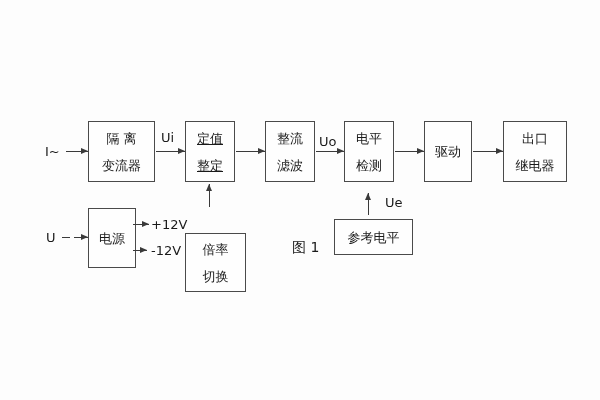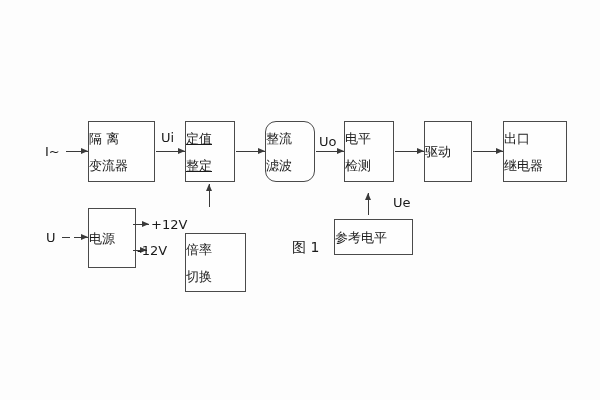--- a/index.html
+++ b/index.html
@@ -19,21 +19,21 @@
     overflow:hidden;
     color:var(--text);
   }
   .box{
     position:absolute;
     box-sizing:border-box;
     border:1px solid #4a4a4a;
     background:#fefefe;
     display:flex;
     flex-direction:column;
-    align-items:flex-start;
+    align-items:center;
     justify-content:center;
     font-size:13px;
     color:var(--text);
   }
   .box span{
     display:block;
     line-height:27px;
     white-space:nowrap;
   }
   .box.single span{line-height:15px;}
@@ -86,21 +86,21 @@
   <div class="box" style="left:88px;top:121px;width:67px;height:61px;">
     <span>隔 离</span>
     <span>变流器</span>
   </div>
 
   <div class="box" style="left:185px;top:121px;width:50px;height:61px;text-decoration:underline;">
     <span>定值</span>
     <span>整定</span>
   </div>
 
-  <div class="box" style="left:265px;top:121px;width:50px;height:61px;border-radius:11px;">
+  <div class="box" style="left:265px;top:121px;width:50px;height:61px;">
     <span>整流</span>
     <span>滤波</span>
   </div>
 
   <div class="box" style="left:344px;top:121px;width:50px;height:61px;">
     <span>电平</span>
     <span>检测</span>
   </div>
 
   <div class="box single" style="left:424px;top:121px;width:48px;height:61px;">
@@ -138,19 +138,19 @@
   <div class="line-h" style="left:62px;top:237px;width:8px;"></div>
   <div class="arrow-h" style="left:74px;top:237px;width:14px;"></div>
 
   <div class="arrow-v-up" style="left:209px;top:184px;height:23px;"></div>
   <div class="arrow-v-up" style="left:368px;top:193px;height:22px;"></div>
 
   <div class="lbl" style="left:45px;top:145px;">I~</div>
   <div class="lbl" style="left:46px;top:231px;">U</div>
   <div class="lbl" style="left:161px;top:131px;">Ui</div>
   <div class="lbl" style="left:319px;top:127px;margin-top:8px;">Uo</div>
-  <div class="lbl" style="left:393px;top:196px;text-align:center;">Ue</div>
+  <div class="lbl" style="left:385px;top:196px;text-align:center;">Ue</div>
   <div class="lbl" style="left:151px;top:218px;">+12V</div>
-  <div class="lbl" style="left:137px;top:244px;text-align:center;">-12V</div>
+  <div class="lbl" style="left:151px;top:244px;text-align:center;">-12V</div>
 
   <div class="lbl" style="left:292px;top:240px;font-size:14px;">图 1</div>
 
 </div>
 
 </body></html>

